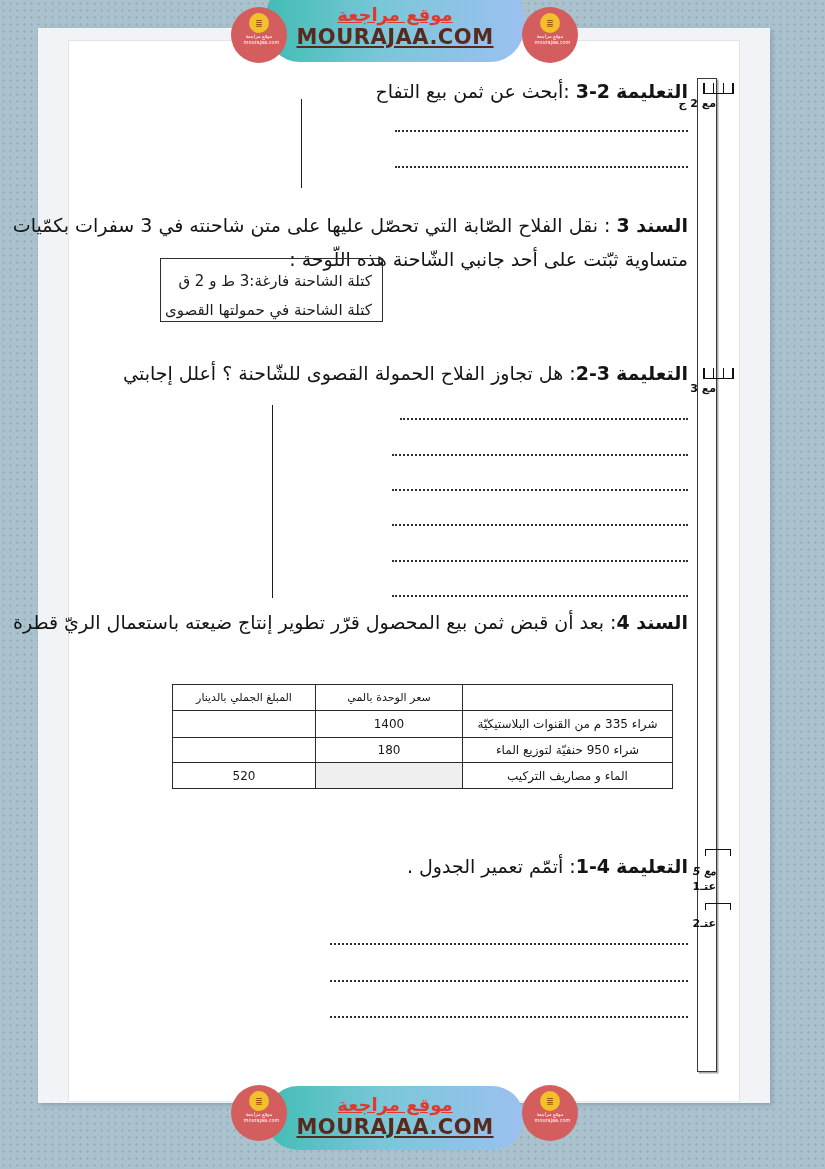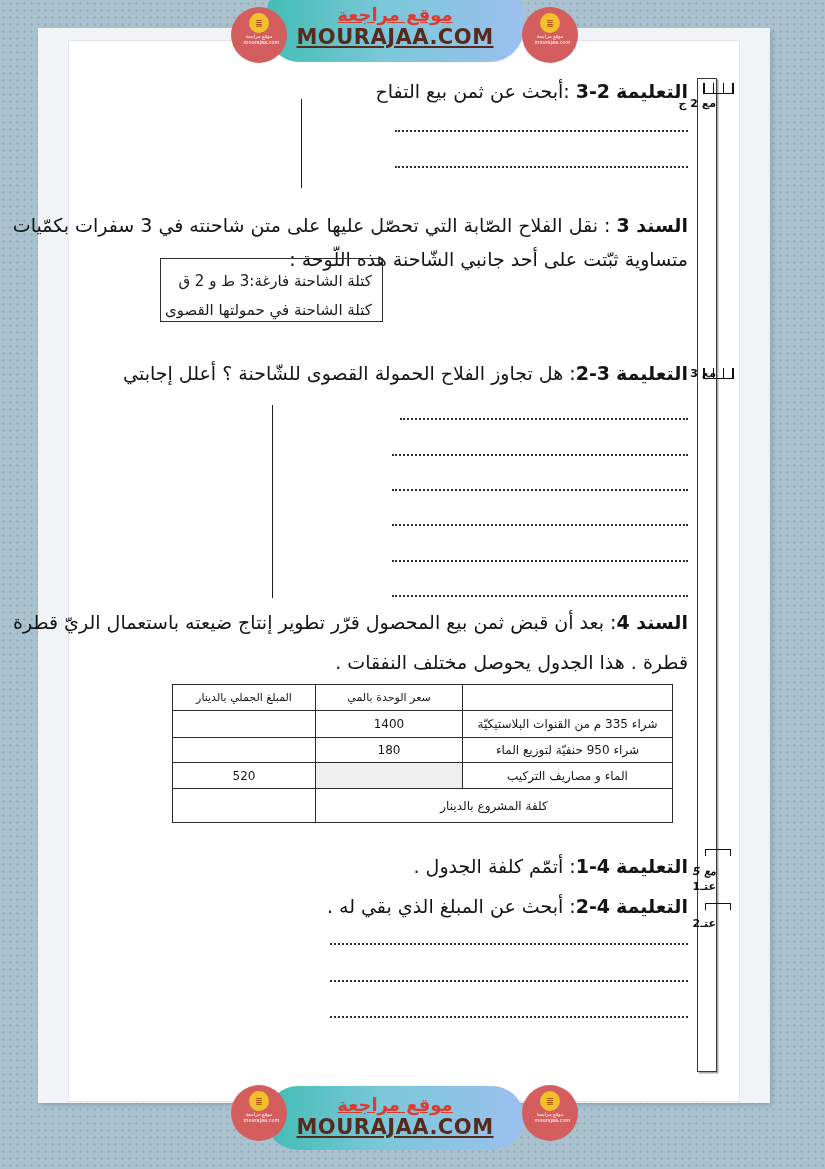--- a/index.html
+++ b/index.html
@@ -117,21 +117,21 @@
         <i></i>
         <i></i>
       </div>
     <div class="mark-label" style="top:18px;">مع 2 ج</div>
     <div class="comb" style="top:289px;">
         <i></i>
         <i></i>
         <i></i>
         <i></i>
       </div>
-    <div class="mark-label" style="top:288px;text-align:right;">مع 3</div>
+    <div class="mark-label" style="top:303px;text-align:right;">مع 3</div>
     <div class="bracket" style="top:770px;"></div>
     <div class="mark-label" style="top:786px;font-style:italic;">مع 5</div>
     <div class="mark-label" style="top:801px;">عتـ1</div>
     <div class="bracket" style="top:824px;"></div>
     <div class="mark-label" style="top:838px;">عتـ2</div>
   </div>
 
   <div class="rtl-line" style="top:80px;">
     <span class="lbl">التعليمة</span>
     <span class="num">3-2</span><span> :أبحث عن ثمن بيع التفاح</span>
@@ -158,21 +158,20 @@
   <div class="dotline" style="left:392px; top:454px; width:296px;"></div>
   <div class="dotline" style="left:392px; top:489px; width:296px;"></div>
   <div class="dotline" style="left:392px; top:524px; width:296px;"></div>
   <div class="dotline" style="left:392px; top:560px; width:296px;"></div>
   <div class="dotline" style="left:392px; top:595px; width:296px;"></div>
   <div class="vrule" style="left:272px; top:405px; height:193px;"></div>
 
   <div class="rtl-line" style="top:611px;">
     <span class="lbl">السند 4</span><span>: بعد أن قبض ثمن بيع المحصول قرّر تطوير إنتاج ضيعته باستعمال الريّ قطرة</span>
   </div>
-  <div class="rtl-line" style="top:651px;">قطرة . هذا الجدول يحوصل مختلف النفقات .</div>
 
   <table class="expenses">
     <tbody>
         <tr class="hd">
       <td class="c-desc"></td>
       <td class="c-unit">سعر الوحدة بالمي</td>
       <td class="c-total">المبلغ الجملي بالدينار</td>
     </tr>
     <tr class="r1">
       <td class="c-desc">شراء 335 م من القنوات البلاستيكيّة</td>
@@ -182,34 +181,26 @@
     <tr class="r2">
       <td class="c-desc">شراء 950 حنفيّة لتوزيع الماء</td>
       <td class="c-unit numcell">180</td>
       <td class="c-total numcell"></td>
     </tr>
     <tr class="r3">
       <td class="c-desc">الماء و مصاريف التركيب</td>
       <td class="c-unit shaded"></td>
       <td class="c-total numcell">520</td>
     </tr>
-    <tr class="ft">
-      <td class="ft-label" colspan="2">كلفة  المشروع بالدينار</td>
-      <td class="c-total"></td>
-    </tr>
   </tbody>
     </table>
 
   <div class="rtl-line" style="top:855px;">
     <span class="lbl">التعليمة</span>
-    <span class="num">1-4</span><span>: أتمّم كلفة الجدول .</span>
-  </div>
-  <div class="rtl-line" style="top:895px;">
-    <span class="lbl">التعليمة</span>
-    <span class="num">2-4</span><span>: أبحث عن المبلغ الذي بقي له .</span>
+    <span class="num">1-4</span><span>: أتمّم تعمير الجدول .</span>
   </div>
   <div class="dotline" style="left:330px; top:943px; width:358px;"></div>
   <div class="dotline" style="left:330px; top:980px; width:358px;"></div>
   <div class="dotline" style="left:330px; top:1016px; width:358px;"></div>
 
   <div class="banner-pill" style="left:266px; top:1086px; height:64px; padding-top:8px;">
     <div class="banner-ar">موقع مراجعة</div>
     <div class="banner-en">MOURAJAA.COM</div>
   </div>
   <div class="badge" style="left:231px; top:1085px;">

